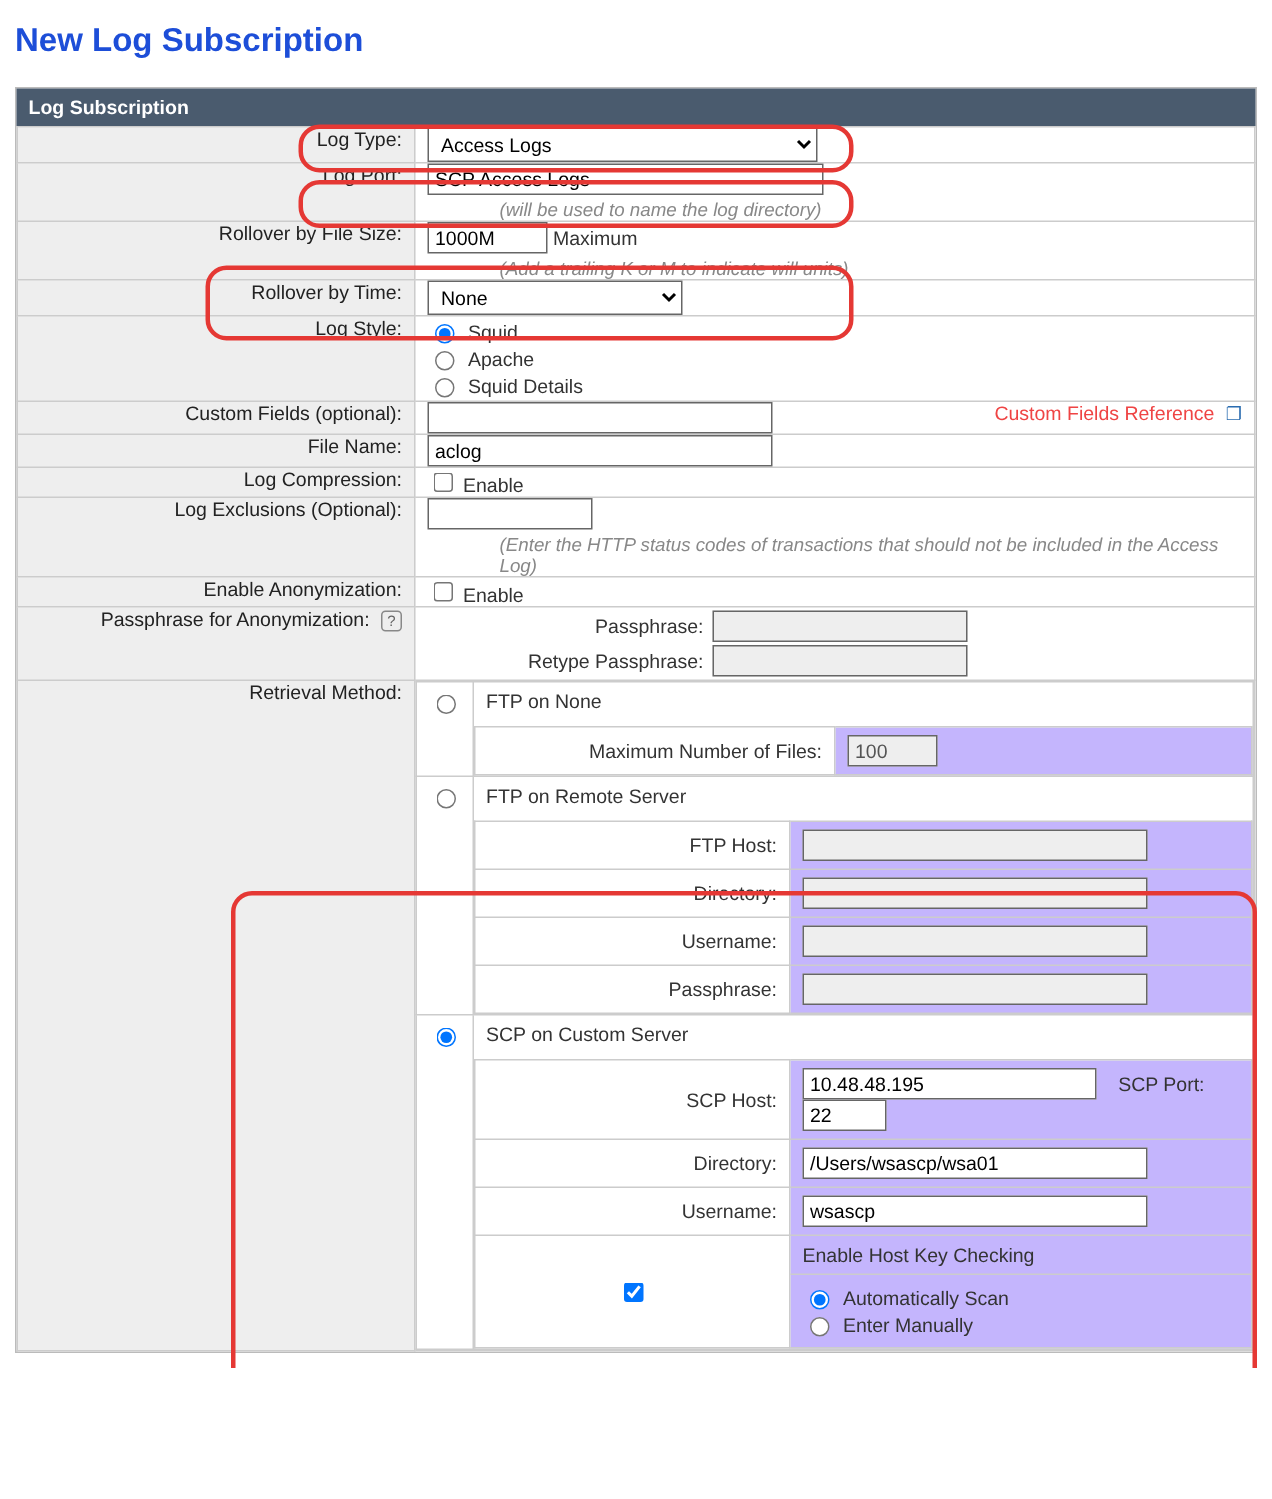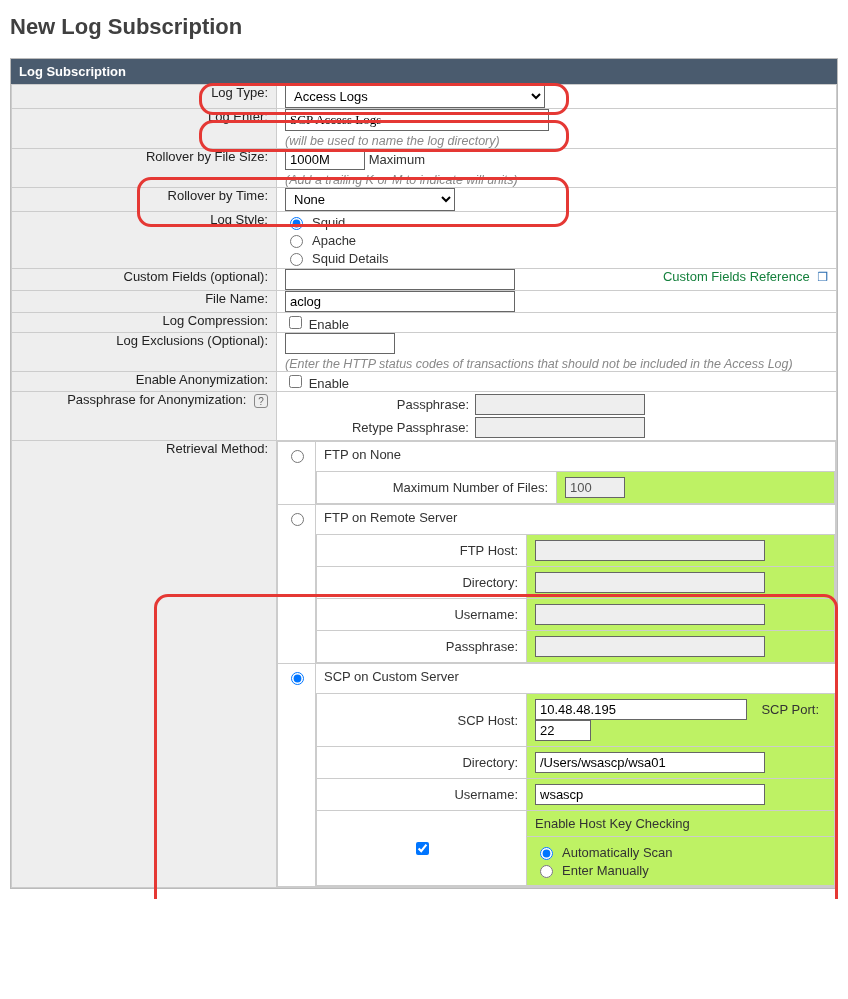--- a/index.html
+++ b/index.html
@@ -7,21 +7,21 @@
     margin: 0;
     padding: 10px;
     font-family: Arial, Helvetica, sans-serif;
     font-size: 13px;
     color: #333;
     background: #fff;
   }
   h1.page-title {
     font-size: 22px;
     font-weight: bold;
-    color: #404040;
+    color: #1d4ed8;
     margin: 4px 0 18px 0;
   }
   .panel {
     border: 1px solid #bbb;
     width: 828px;
   }
   .panel-header {
     background: #4a5b6e;
     color: #fff;
     font-weight: bold;
@@ -56,23 +56,24 @@
     background: #fff;
   }
   input.disabled-input {
     background: #eeeeee;
   }
   .hint {
     color: #888;
     font-style: italic;
     font-size: 12.5px;
     margin-top: 3px;
+    margin-left: 48px;
   }
   .radio-line { margin: 2px 0; display:flex; align-items:center; gap:6px;}
-  a.link { color: #15803d; text-decoration: none; }
+  a.link { color: #ef4444; text-decoration: none; }
   .right { float: right; }
   .help-icon {
     display:inline-block;
     width:14px; height:14px;
     border:1px solid #888;
     border-radius:3px;
     font-size:10px; line-height:13px;
     text-align:center;
     color:#666;
     margin-left:4px;
@@ -94,21 +95,21 @@
     border:1px solid #ccc;
     padding:5px 8px;
     font-size:13px;
   }
   table.inner td.inner-label {
     text-align:right;
     width:210px;
     background:#fff;
   }
   table.inner td.inner-val {
-    background:#bef264;
+    background:#c4b5fd;
     margin-left:47px;
   }
 
   
   .hl {
     position:absolute;
     border:3px solid #e53834;
     border-radius:14px;
     pointer-events:none;
   }
@@ -131,23 +132,23 @@
     <tr>
       <td class="label-cell">Log Type:</td>
       <td class="value-cell">
         <select style="width:260px">
           <option>Access Logs</option>
         </select>
       </td>
     </tr>
 
     <tr>
-      <td class="label-cell">Log Enter:</td>
-      <td class="value-cell">
-        <input type="text" style="width: 264px; font-family: Liberation Serif, serif;" value="SCP Access Logs">
+      <td class="label-cell">Log Port:</td>
+      <td class="value-cell">
+        <input type="text" style="width: 264px;" value="SCP Access Logs">
         <div class="hint">(will be used to name the log directory)</div>
       </td>
     </tr>
 
     <tr>
       <td class="label-cell">Rollover by File Size:</td>
       <td class="value-cell">
         <input type="text" style="width: 80px;" value="1000M">
         <span>Maximum</span>
         <div class="hint">(Add a trailing K or M to indicate will units)</div>
@@ -296,21 +297,21 @@
             <td style="width:28px; text-align:center; vertical-align:top;">
               <input type="radio" name="retrieval" checked="" style="">
             </td>
             <td style="padding:0;">
               <div style="padding:5px 8px;">SCP on Custom Server</div>
               <table class="inner" style="border-left:none;border-right:none;border-bottom:none;">
                 <tbody>
                           <tr>
                   <td class="inner-label">SCP Host:</td>
                   <td class="inner-val">
-                    <input type="text" style="width: 212px;" value="10.48.48.195">
+                    <input type="text" style="width: 196px;" value="10.48.48.195">
                     &nbsp;&nbsp;
                     <span>SCP Port:</span>
                     <input type="text" style="width: 56px;" value="22">
                   </td>
                 </tr>
                 <tr>
                   <td class="inner-label">Directory:</td>
                   <td class="inner-val"><input type="text" style="width: 230px;" value="/Users/wsascp/wsa01"></td>
                 </tr>
                 <tr>

